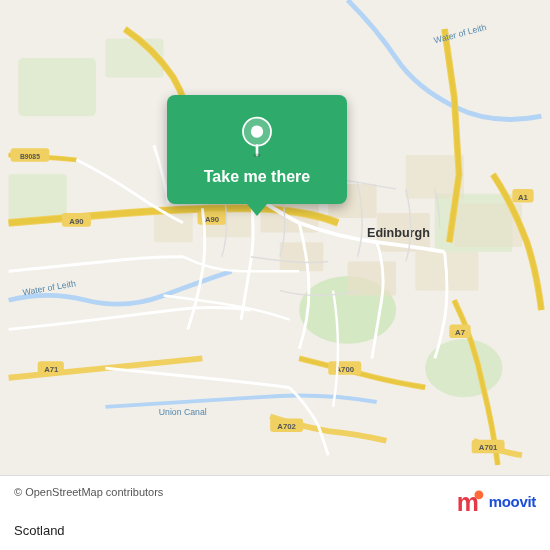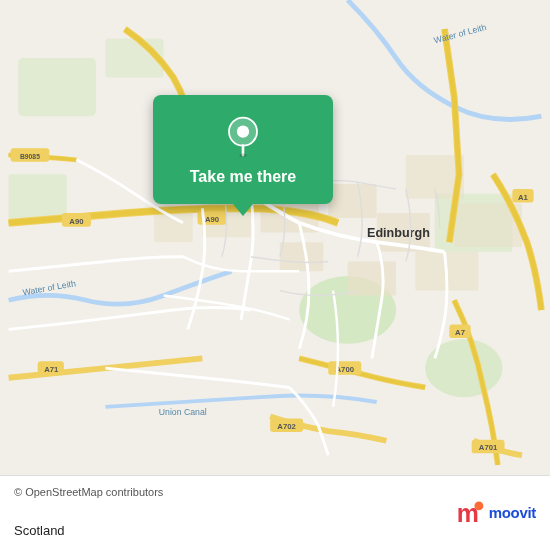--- a/index.html
+++ b/index.html
@@ -39,21 +39,21 @@
       position: absolute;
       inset: 0;
       width: 100%;
       height: 100%;
     }
 
     
     #location-card {
       position: absolute;
       top: 95px;
-      left: 153px;
+      left: 167px;
       width: 180px;
       background: #2eab6a;
       border-radius: 8px;
       padding: 20px 16px 16px 16px;
       display: flex;
       flex-direction: column;
       align-items: center;
       cursor: pointer;
       box-shadow: 0 4px 12px rgba(0,0,0,0.3);
     }
@@ -82,21 +82,21 @@
       border-left: 10px solid transparent;
       border-right: 10px solid transparent;
       border-top: 12px solid #2eab6a;
     }
 
     
     #bottom-bar {
       background: #fff;
       padding: 10px 14px;
       display: flex;
-      align-items: center;
+      align-items: flex-start;
       justify-content: space-between;
       border-top: 1px solid #ddd;
       min-height: 60px;
     }
 
     #bottom-bar .address-block {
       flex: 1;
     }
 
     #bottom-bar .address-text {

